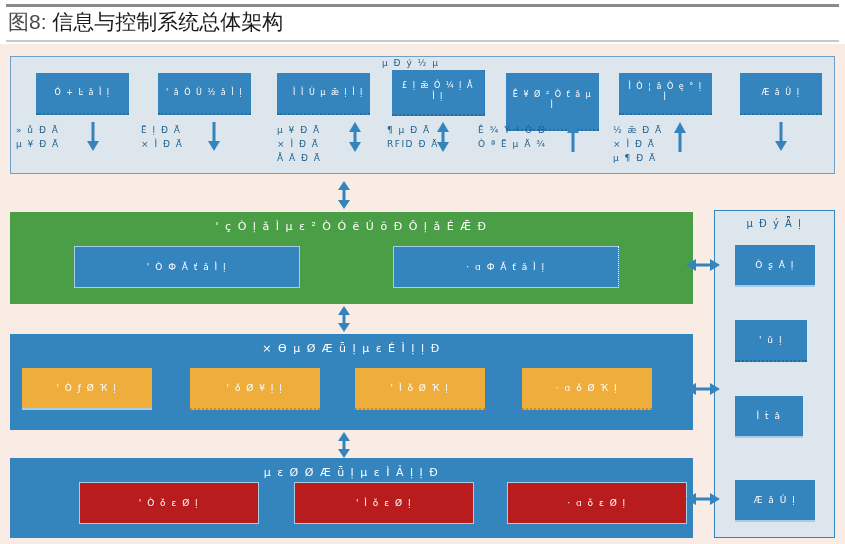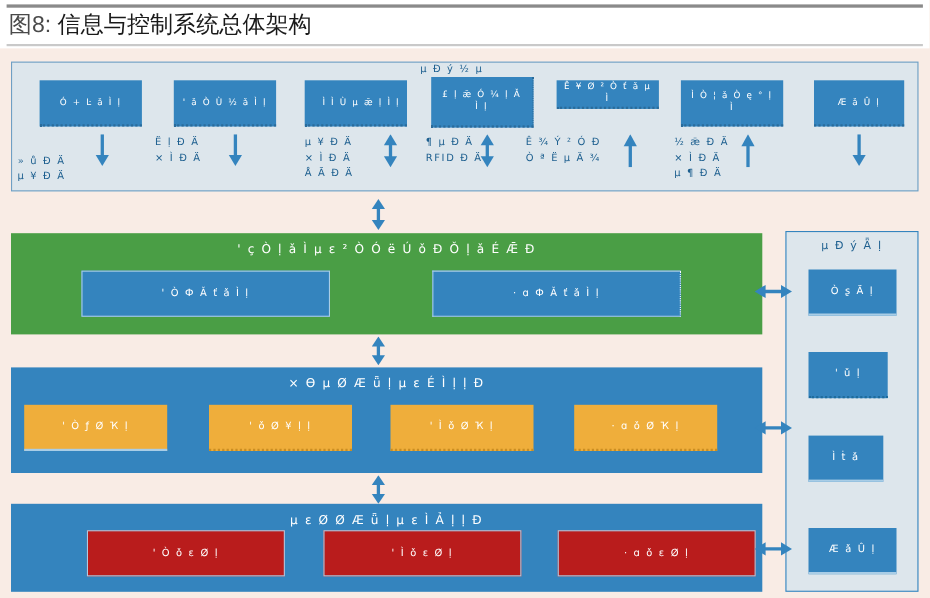--- a/index.html
+++ b/index.html
@@ -209,27 +209,27 @@
 </div>
 
 <div id="top-panel"></div>
 <div id="top-panel-title" class="moji">µ Ð ý ½ µ</div>
 
 <div class="top-box moji" style="left:36px; top:73px; width:93px; height:42px;">Ó + Ŀ ǎ Ì ḷ</div>
 <div class="top-box moji" style="left:158px; top:73px; width:93px; height:42px;">' ǎ Ò Ù ½ ǎ Ì ḷ</div>
 <div class="top-box moji" style="left:277px; top:73px; width:93px; height:42px;padding-left:12px;">Ì Ì Ù µ ǣ ḷ Ì ḷ</div>
 <div class="top-box moji" style="left:392px; top:70px; width:93px; height:46px; white-space:pre-line; border-right:1px dotted #2a6b9a;">£ ḷ ǣ Ó ¼ ḷ Ǎ
 Ì ḷ</div>
-<div class="top-box moji" style="left:506px; top:73px; width:93px; height:26px; white-space:pre-line;">Ê ¥ Ø ² Ò ť ǎ µ
+<div class="top-box moji" style="left:506px; top:73px; width:93px; height:58px; white-space:pre-line;">Ê ¥ Ø ² Ò ť ǎ µ
 Ì</div>
 <div class="top-box moji" style="left:619px; top:73px; width:93px; height:42px; white-space:pre-line;">Ì Ò ¦ ǎ Ò ę ° ḷ
 Ì</div>
 <div class="top-box moji" style="left:740px; top:73px; width:82px; height:42px;">Æ ǎ Û ḷ</div>
 
-<div class="top-note moji" style="left:16px; top:141px; white-space:pre-line;text-align:right;">» ů Ð Ä
+<div class="top-note moji" style="left:16px; top:124px; white-space:pre-line;">» ů Ð Ä
 µ ¥ Ð Ä</div>
 <div class="top-note moji" style="left:141px; top:124px; white-space:pre-line;">Ë ḷ Ð Ä
 × Ì Ð Ä</div>
 <div class="top-note moji" style="left:277px; top:124px; white-space:pre-line;">µ ¥ Ð Ä
 × Ì Ð Ä
 Å Ã Ð Ä</div>
 <div class="top-note moji" style="left:387px; top:124px; white-space:pre-line;">¶ µ Ð Ä
 RFID Ð Ä</div>
 <div class="top-note moji" style="left:478px; top:124px; white-space:pre-line;">Ê ¾ Ý ² Ó Ð
 Ò ª Ë µ Ä ¾</div>

